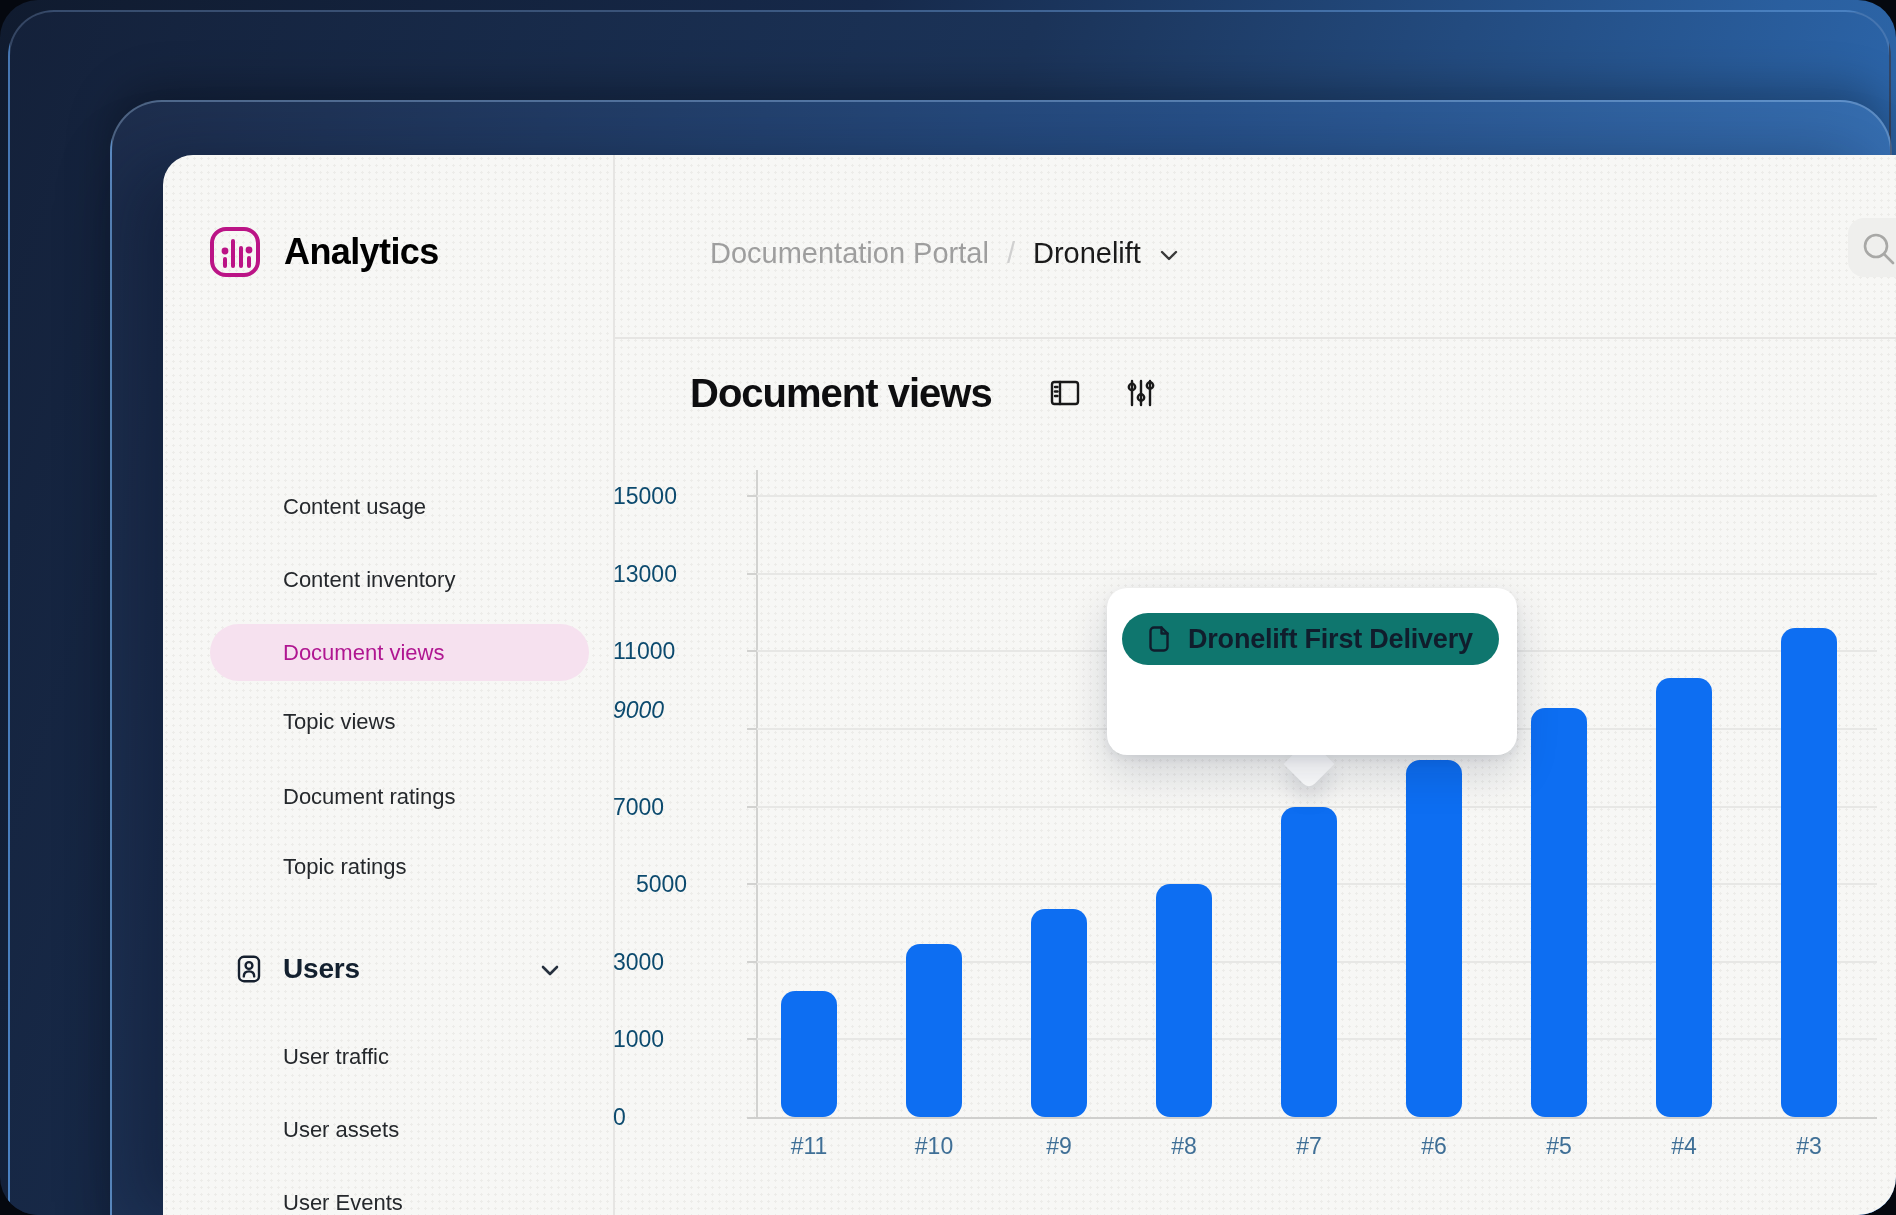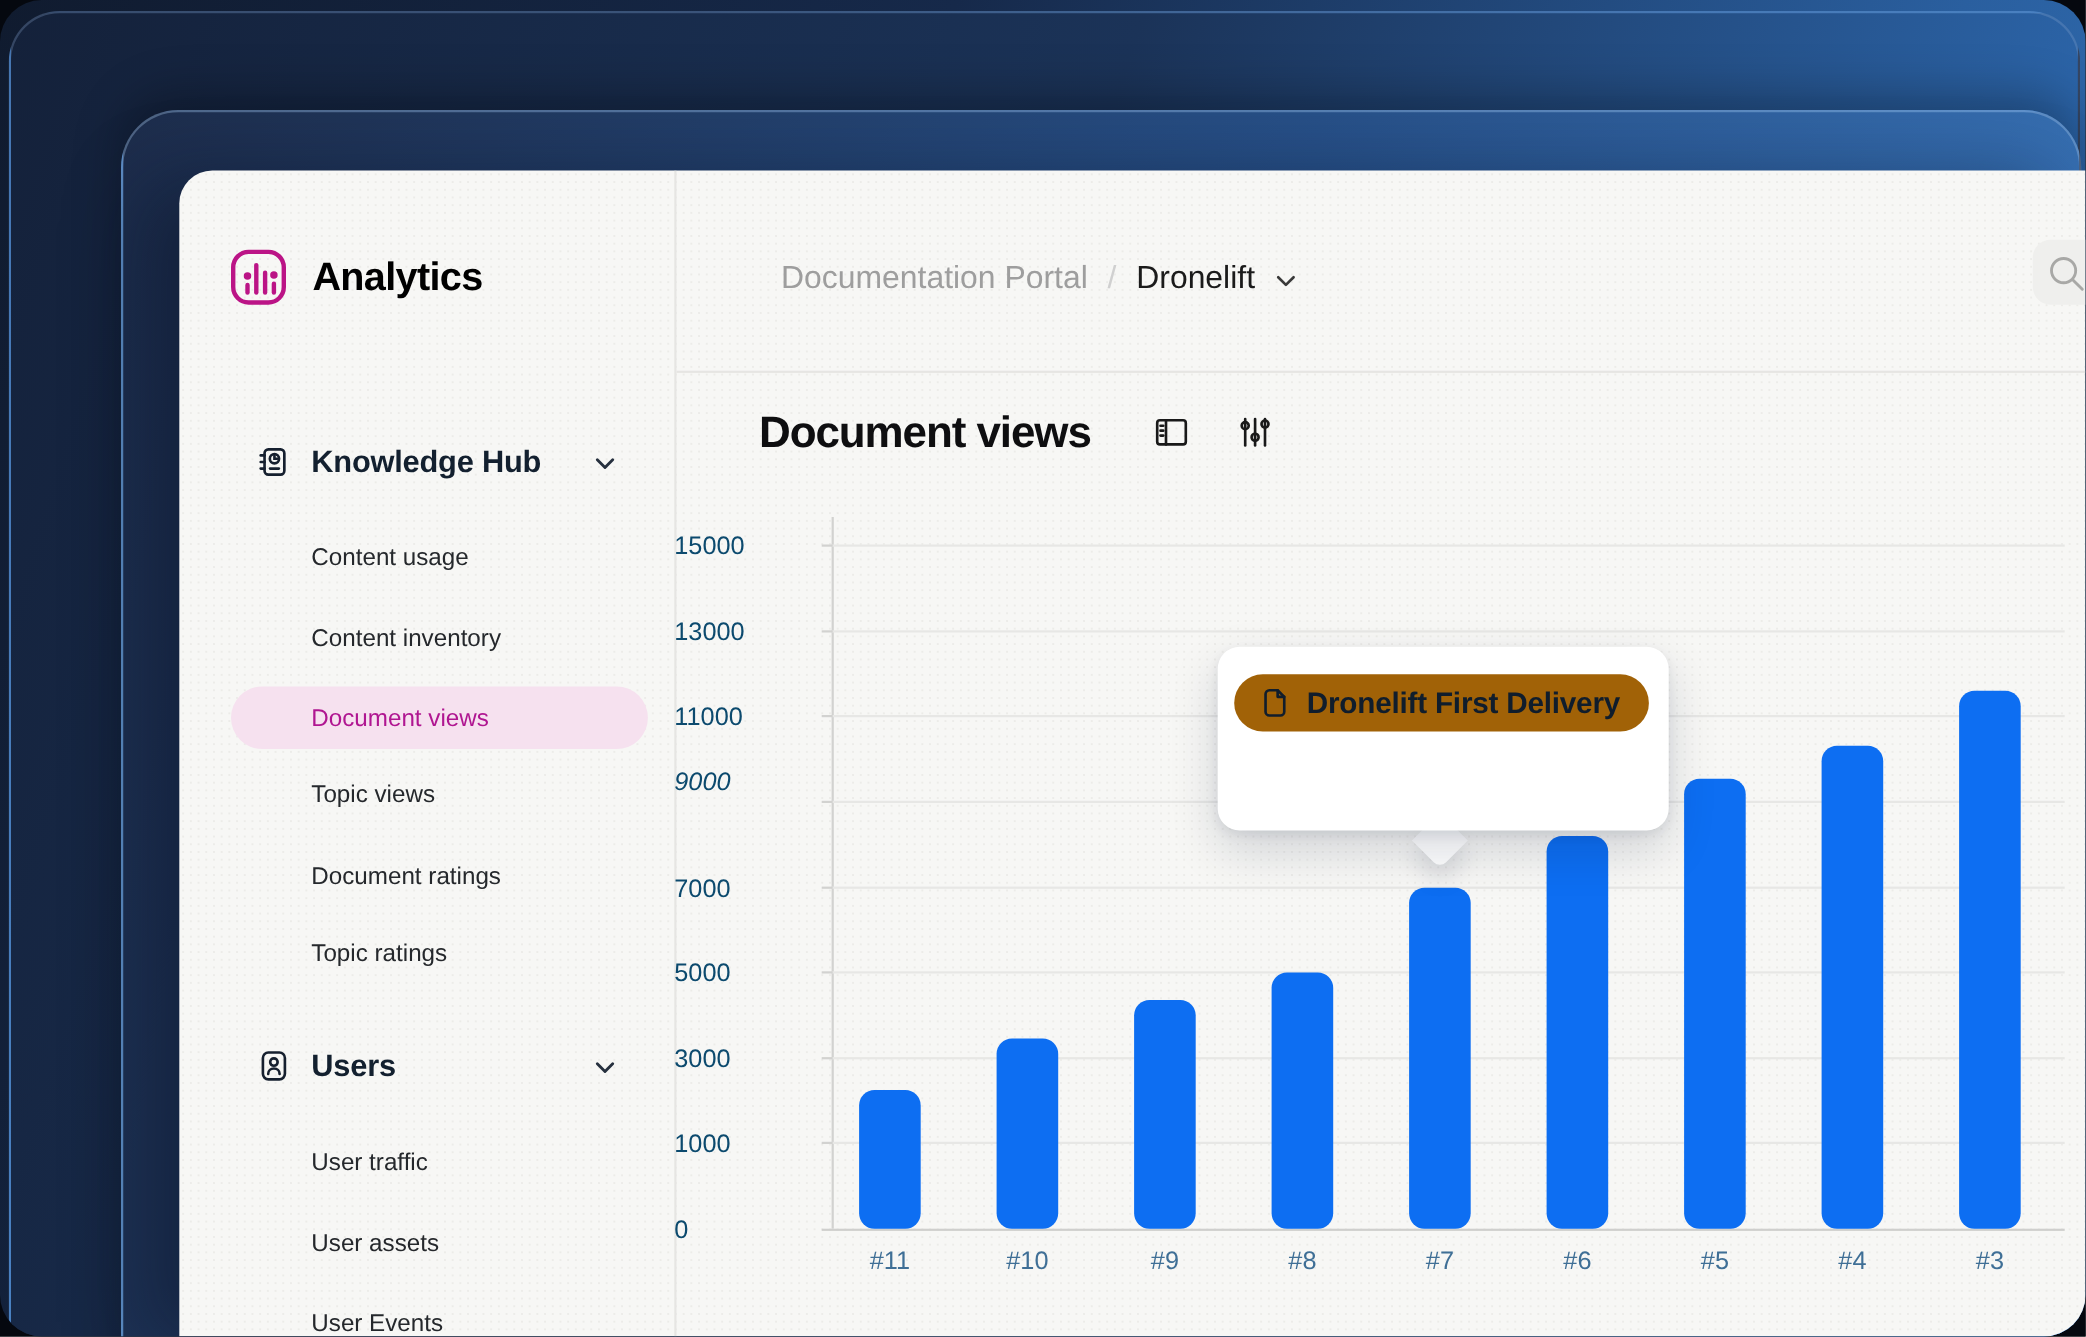--- a/index.html
+++ b/index.html
@@ -82,21 +82,21 @@
   .bar { position:absolute; width:56px; border-radius:14px; background:#0d6ef2; cursor:pointer; }
   .x-label { position:absolute; width:90px; top:978px; text-align:center; font-size:23px; color:#3f6f96; }
 
   
   .tooltip { position:absolute; left:944px; top:433px; width:410px; height:167px; z-index:5;
     background:#ffffff; border-radius:20px; box-shadow:0 18px 44px rgba(15,25,55,0.16), 0 4px 10px rgba(15,25,55,0.08); }
   .tooltip-pointer { position:absolute; left:1128px; top:591px; width:36px; height:36px; z-index:4;
     background:#ffffff; transform:rotate(45deg); border-radius:0 0 8px 0;
     box-shadow:10px 10px 20px rgba(15,25,55,0.12); }
   .doc-pill { position:absolute; left:15px; top:25px; height:52px; display:inline-flex; align-items:center;
-    background:#a16207; border-radius:26px; padding:0 26px 0 22px; }
+    background:#0f766e; border-radius:26px; padding:0 26px 0 22px; }
   .doc-pill svg { width:30px; height:30px; }
   .doc-pill .doc-title { margin-left:14px; font-size:27px; font-weight:600; color:#101d2c; letter-spacing:-0.2px; }
   .tt-stats { position:absolute; left:30px; right:26px; top:95px; height:52px;
     display:flex; align-items:center; }
   .tt-number { font-size:42px; font-weight:800; color:#303030; letter-spacing:-0.5px; }
   .tt-views { font-size:30px; color:#4c4c4c; margin-left:12px; }
   .tt-vdivider { width:2px; height:46px; background:#dddddc; margin:0 auto 0 36px; }
   .tt-link { font-size:27px; font-weight:700; color:#1a6ff2; margin-left:36px; cursor:pointer; white-space:nowrap; }
 
   svg { display:block; }
@@ -118,35 +118,20 @@
           <line x1="17" y1="34" x2="17" y2="41"></line>
           <circle cx="17" cy="26" r="1.4" fill="#bb1486"></circle>
           <line x1="25" y1="16" x2="25" y2="41"></line>
           <line x1="33" y1="23" x2="33" y2="41"></line>
           <line x1="41" y1="33" x2="41" y2="41"></line>
           <circle cx="41" cy="25" r="1.4" fill="#bb1486"></circle>
         </svg>
         <span class="brand">Analytics</span>
       </div>
 
-      <div class="nav-section-header" style="top:229px">
-        <svg class="sec-icon" viewBox="0 0 30 30" fill="none" stroke="#16202f" stroke-width="2.4" stroke-linecap="round">
-          <rect x="6.5" y="3.5" width="18" height="23" rx="3.5"></rect>
-          <line x1="3" y1="9" x2="6.5" y2="9"></line>
-          <line x1="3" y1="15" x2="6.5" y2="15"></line>
-          <line x1="3" y1="21" x2="6.5" y2="21"></line>
-          <circle cx="15.5" cy="12" r="4.2"></circle>
-          <path d="M15.5 9.5 v2.5 h2.5"></path>
-          <line x1="11.5" y1="21" x2="19.5" y2="21"></line>
-        </svg>
-        <span class="sec-label">Knowledge Hub</span>
-        <svg class="chev" viewBox="0 0 24 24" fill="none" stroke="#26303e" stroke-width="2.6" stroke-linecap="round" stroke-linejoin="round">
-          <path d="M5 9 L12 16 L19 9"></path>
-        </svg>
-      </div>
       <div>
           <div class="nav-row" style="top: 316px;">
             <span class="nav-label">Content usage</span>
           </div>
           <div class="nav-row" style="top: 389px;">
             <span class="nav-label">Content inventory</span>
           </div>
           <div class="nav-row active" style="top: 462px;">
             <span class="pill"></span>
             <span class="nav-label">Document views</span>
@@ -229,21 +214,21 @@
       <div class="x-axis"></div>
     <div class="y-label" style="top: 948px;">0</div>
         <div class="gridline" style="top: 883.375px;"></div>
         <div class="tick-stub" style="top: 883.375px;"></div>
         <div class="y-label" style="top: 870.375px;">1000</div>
         <div class="gridline" style="top: 805.75px;"></div>
         <div class="tick-stub" style="top: 805.75px;"></div>
         <div class="y-label" style="top: 792.75px;">3000</div>
         <div class="gridline" style="top: 728.125px;"></div>
         <div class="tick-stub" style="top: 728.125px;"></div>
-        <div class="y-label" style="top: 715.125px;">5000</div>
+        <div class="y-label" style="top: 715.125px; margin-left: 23px;">5000</div>
         <div class="gridline" style="top: 650.5px;"></div>
         <div class="tick-stub" style="top: 650.5px;"></div>
         <div class="y-label" style="top: 637.5px;">7000</div>
         <div class="gridline" style="top: 572.875px;"></div>
         <div class="tick-stub" style="top: 572.875px;"></div>
         <div class="y-label" style="top: 541px; font-style: italic;">9000</div>
         <div class="gridline" style="top: 495.25px;"></div>
         <div class="tick-stub" style="top: 495.25px;"></div>
         <div class="y-label" style="top: 482.25px;">11000</div>
         <div class="gridline" style="top: 417.625px;"></div>

